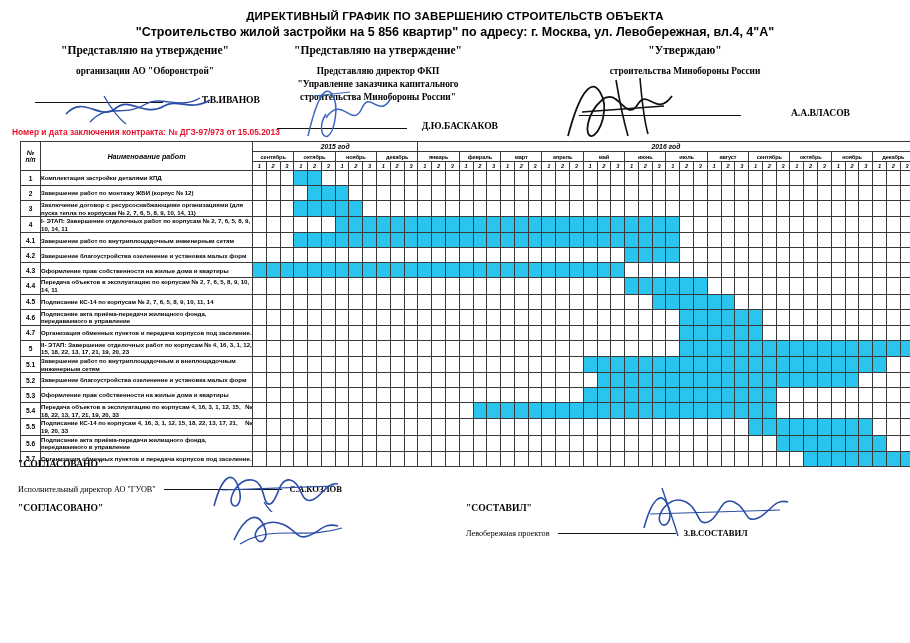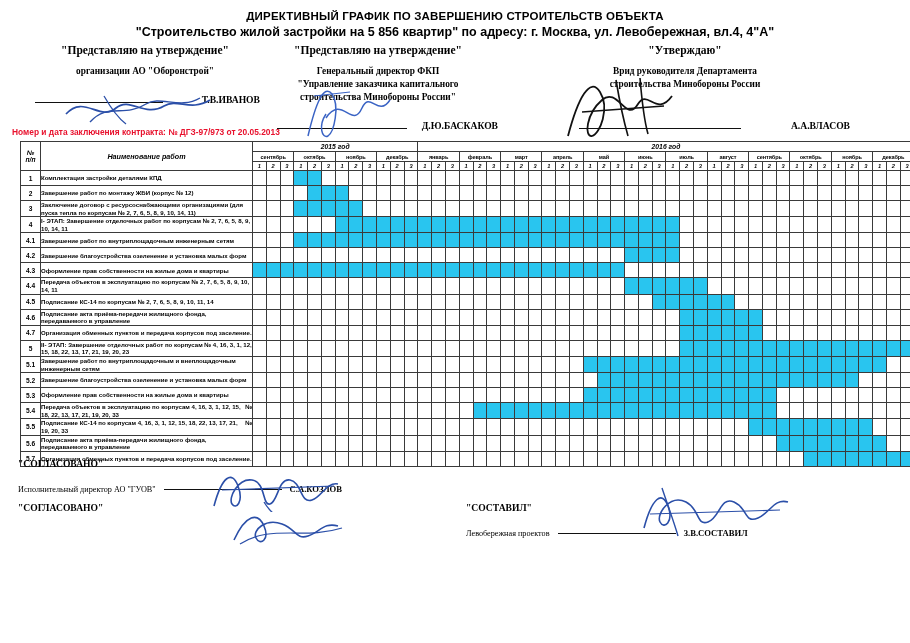--- a/index.html
+++ b/index.html
@@ -81,32 +81,31 @@
       <div class="sig-h">"Представляю на утверждение"</div>
       <div class="sig-org">организации  АО "Оборонстрой"</div>
       <div class="sig-line">
         <span class="rule"></span>
         <span class="sig-name">Т.В.ИВАНОВ</span>
       </div>
     </div>
 
     <div class="sigblk sb2">
       <div class="sig-h">"Представляю на утверждение"</div>
-      <div class="sig-org">Генеральный директор ФКП</div>
+      <div class="sig-org">Представляю директор ФКП</div>
       <div class="sig-org">"Управление заказчика капитального</div>
       <div class="sig-org">строительства Минобороны России"</div>
       <div class="sig-line">
         <span class="rule"></span>
         <span class="sig-name">Д.Ю.БАСКАКОВ</span>
       </div>
     </div>
 
     <div class="sigblk sb3">
       <div class="sig-h">"Утверждаю"</div>
-      <div class="sig-org">Врид руководителя Департамента</div>
       <div class="sig-org">строительства Минобороны России</div>
       <div class="sig-line" style="margin-top:26px">
         <span class="rule"></span>
         <span class="sig-name">А.А.ВЛАСОВ</span>
       </div>
     </div>
 
     <svg class="scribble" style="left:60px;top:44px" width="190" height="40">
       <path d="M6,26 C24,6 40,34 56,20 C70,8 84,30 104,18 C118,10 130,24 150,12" fill="none" stroke="#2b4fa8" stroke-width="1.7"></path>
       <path d="M30,34 C48,14 64,30 86,16 C100,7 120,22 140,10" fill="none" stroke="#2b4fa8" stroke-width="1.4"></path>
@@ -120,21 +119,21 @@
     </svg>
 
     <svg class="scribble" style="left:556px;top:26px" width="150" height="70">
       <path d="M12,66 C22,28 34,6 44,22 C54,38 44,64 36,66 C28,67 30,44 46,30 C62,16 70,54 82,34 C92,18 100,48 116,26" fill="none" stroke="#111" stroke-width="1.8"></path>
       <path d="M60,10 C64,34 68,52 72,66" fill="none" stroke="#111" stroke-width="1.6"></path>
       <path d="M84,8 C86,32 88,50 92,64" fill="none" stroke="#111" stroke-width="1.6"></path>
       <path d="M26,42 L108,36" fill="none" stroke="#111" stroke-width="1.3"></path>
     </svg>
   </div>
 
-  <div class="contract" style="color: rgb(232, 17, 45);">Номер и дата заключения контракта: № ДГЗ-97/973 от 20.05.2013</div>
+  <div class="contract" style="color: rgb(232, 17, 45);">Номер и дата заключения контракта: № ДГЗ-97/973 от 15.05.2013</div>
 
   <table class="tbl">
     <colgroup id="gantt-colgroup">
         <col style="width: 20px;">
         <col style="width: 212px;">
         <col style="width: 13.7917px;">
         <col style="width: 13.7917px;">
         <col style="width: 13.7917px;">
         <col style="width: 13.7917px;">
         <col style="width: 13.7917px;">

